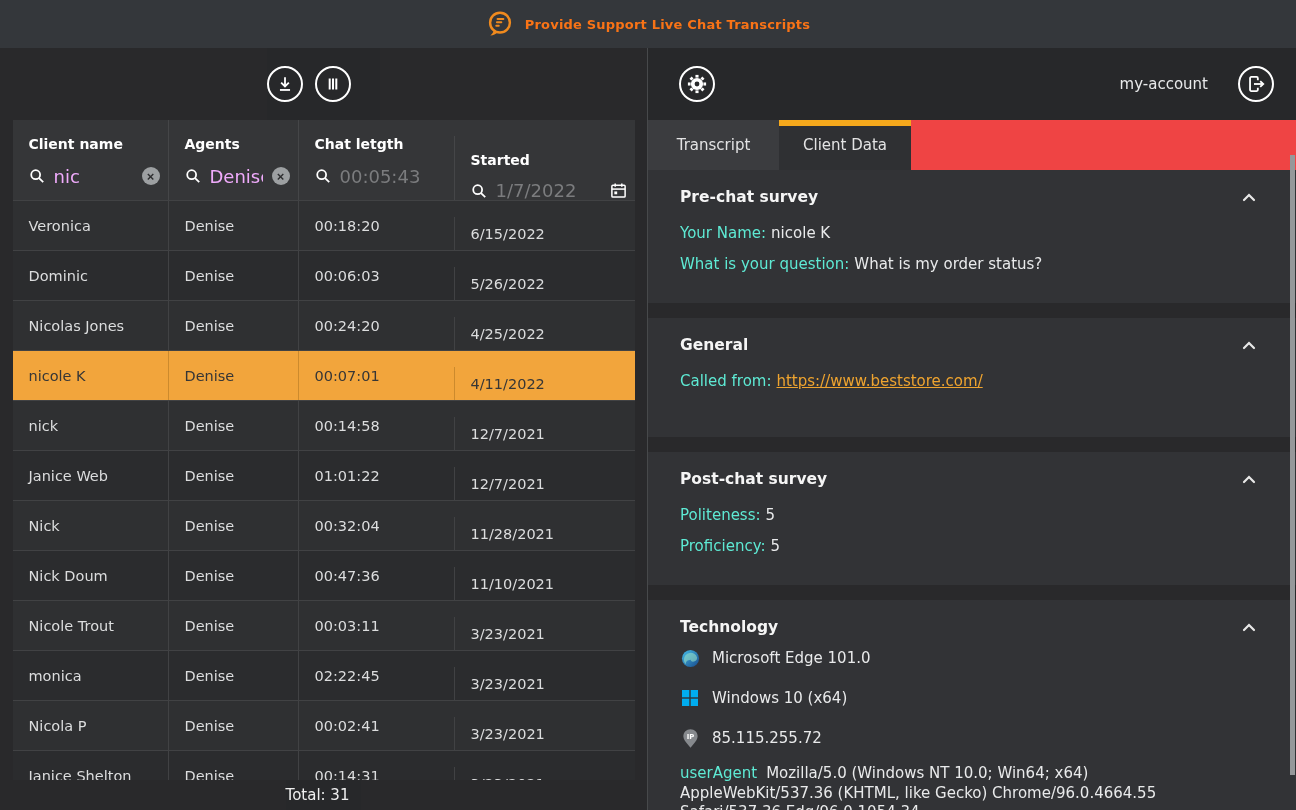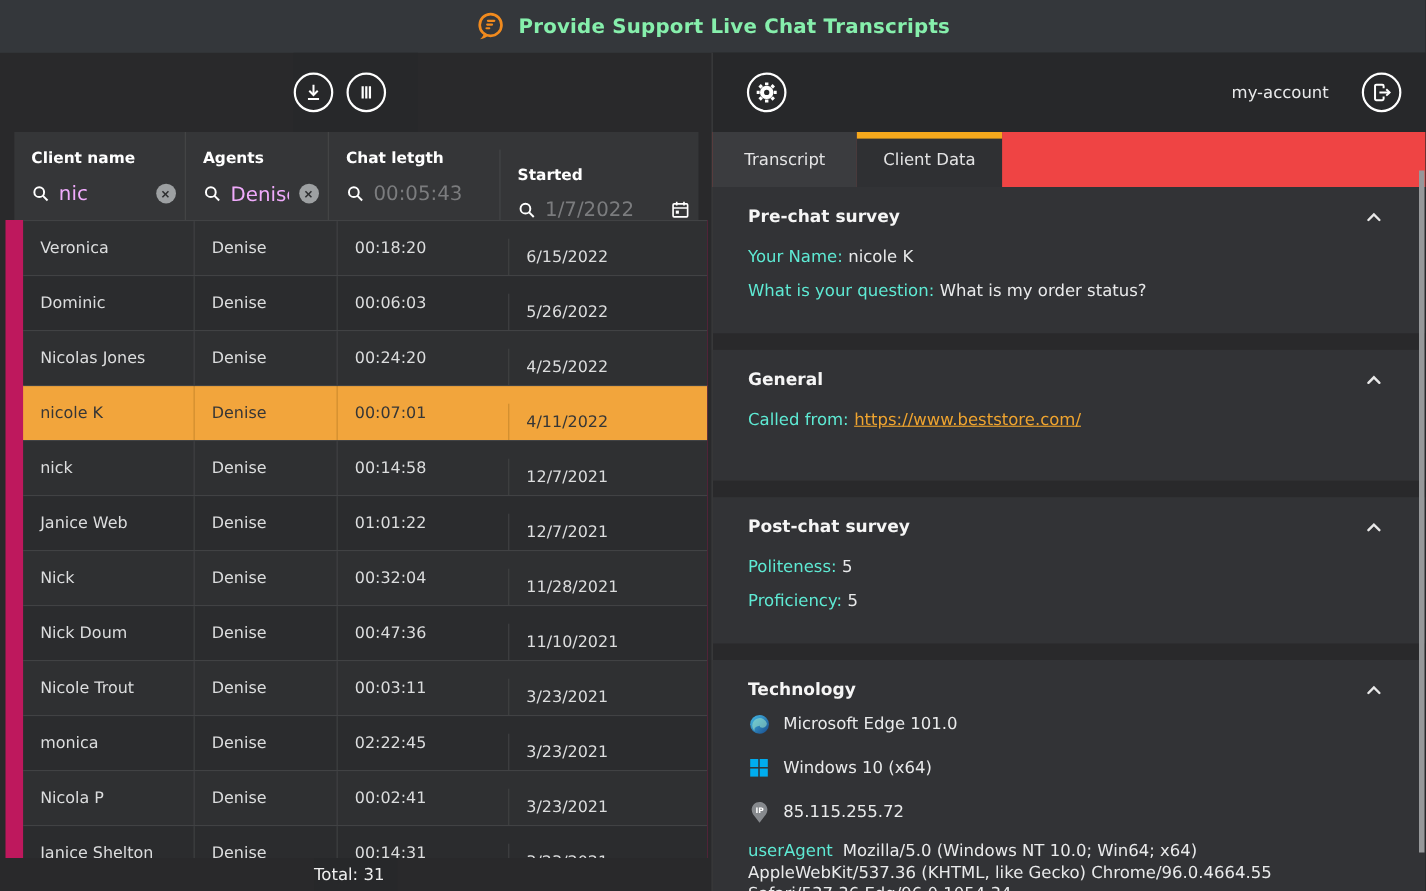--- a/index.html
+++ b/index.html
@@ -3,21 +3,21 @@
 <meta charset="utf-8">
 <style>
   * { box-sizing: border-box; margin: 0; padding: 0; }
   html,body { width:1296px; height:810px; overflow:hidden; }
   body {
     font-family: "DejaVu Sans", sans-serif;
     background:#29292B; position:relative; color:#E9EAEB;
   }
   
   .titlebar { height:48px; background:#34373B; display:flex; align-items:center; justify-content:center; gap:11px; }
-  .app-title { color:#86efac; font-weight:bold; font-size:18px; letter-spacing:.2px; }
+  .app-title { color:#f97316; font-weight:bold; font-size:13px; letter-spacing:.2px; }
 
   
   .main { display:flex; height:762px; }
   .left-panel { width:648px; display:flex; flex-direction:column; border-right:1px solid #47494B;align-items:center; }
   .right-panel { flex:1; display:flex; flex-direction:column; background:#29292B; }
 
   
   .toolbar { height:72px; background:#27282A; display:flex; align-items:center;gap:16px; }
   .toolbar.left { justify-content:flex-end; gap:12px; padding-right:29px; }
   .toolbar.right { padding:0 22px 0 31px; }
@@ -34,21 +34,21 @@
   .col-label { margin:16px 0 0 16px; color:#FFF; font-weight:bold; font-size:14px; cursor:pointer; }
   .filter { display:flex; align-items:center; gap:9px; margin:12px 8px 0 16px; height:24px; }
   .filter input { background:transparent; border:none; outline:none; color:#f0abfc; font-size:18px;
     width:100%; min-width:0; font-family:inherit; }
   .filter input::placeholder { color:#7B7C7E; }
   .clear-btn { width:18px; height:18px; border-radius:50%; background:#9DA0A2; color:#2E2F31; border:none;
     font-size:13px; line-height:17px; text-align:center; cursor:pointer; flex-shrink:0; font-weight:bold; padding:0; }
   .cal-btn { background:none; border:none; cursor:pointer; flex-shrink:0; display:flex; align-items:center; }
 
   
-  .rows { height:580px; overflow:hidden; background:#be185d;padding-left:16px; }
+  .rows { height:580px; overflow:hidden; background:#d946ef; }
   .row { display:flex; height:50px; border-top:1px solid #414244; background:#2F3032; cursor:pointer; }
   .row.alt { background:#2B2C2E; }
   .cell { display:flex; align-items:center; padding-left:16px; font-size:14.5px; color:#DCDDDE;
     border-left:1px solid #414244; overflow:hidden; white-space:nowrap; }
   .cell:first-child { border-left:none; }
   .row.selected, .row.selected.alt { background:#F2A53C; }
   .row.selected .cell { color:#363636; border-left-color:rgba(90,60,0,.25); }
   .left-footer { height:30px; background:#27282A; display:flex; align-items:center; justify-content:flex-end;
     padding-right:12px; color:#EFEFEF; font-size:15px; }
 

